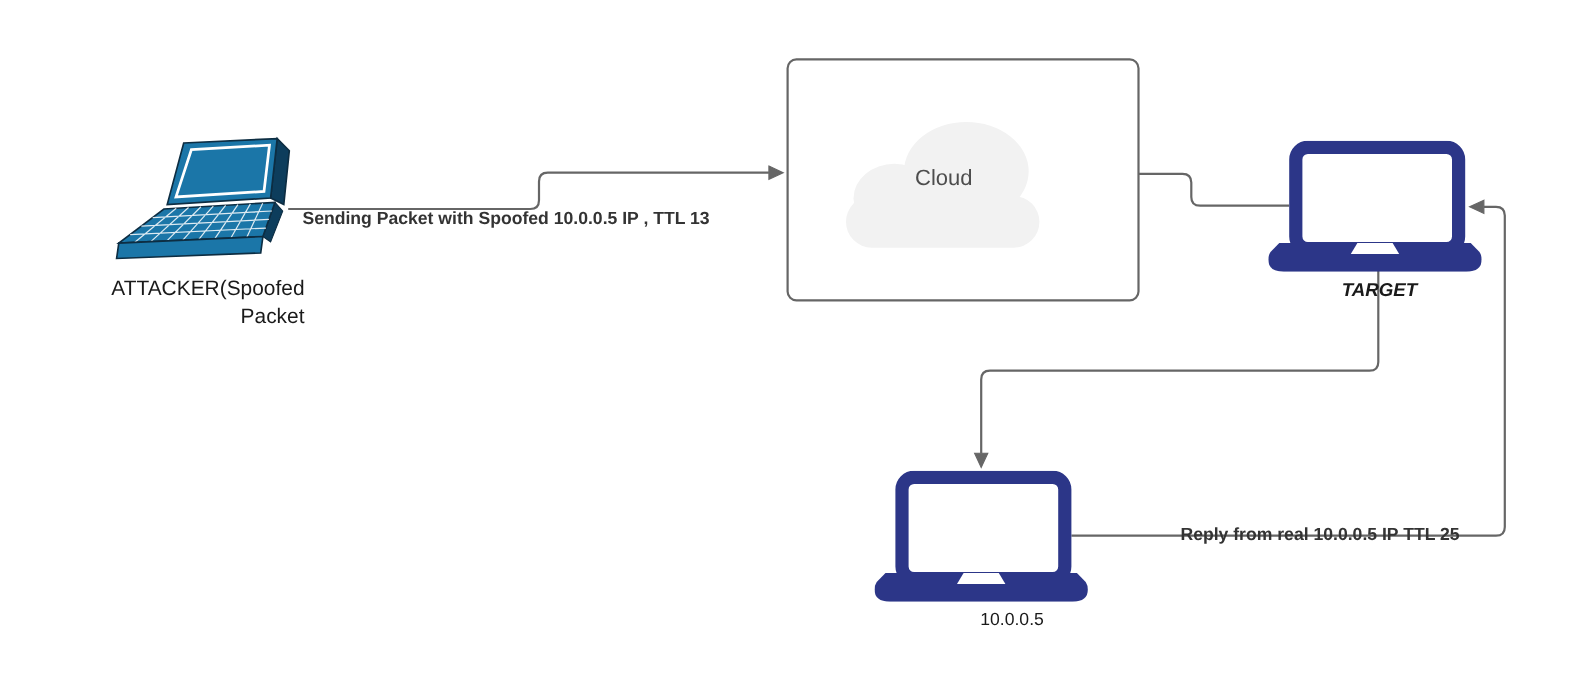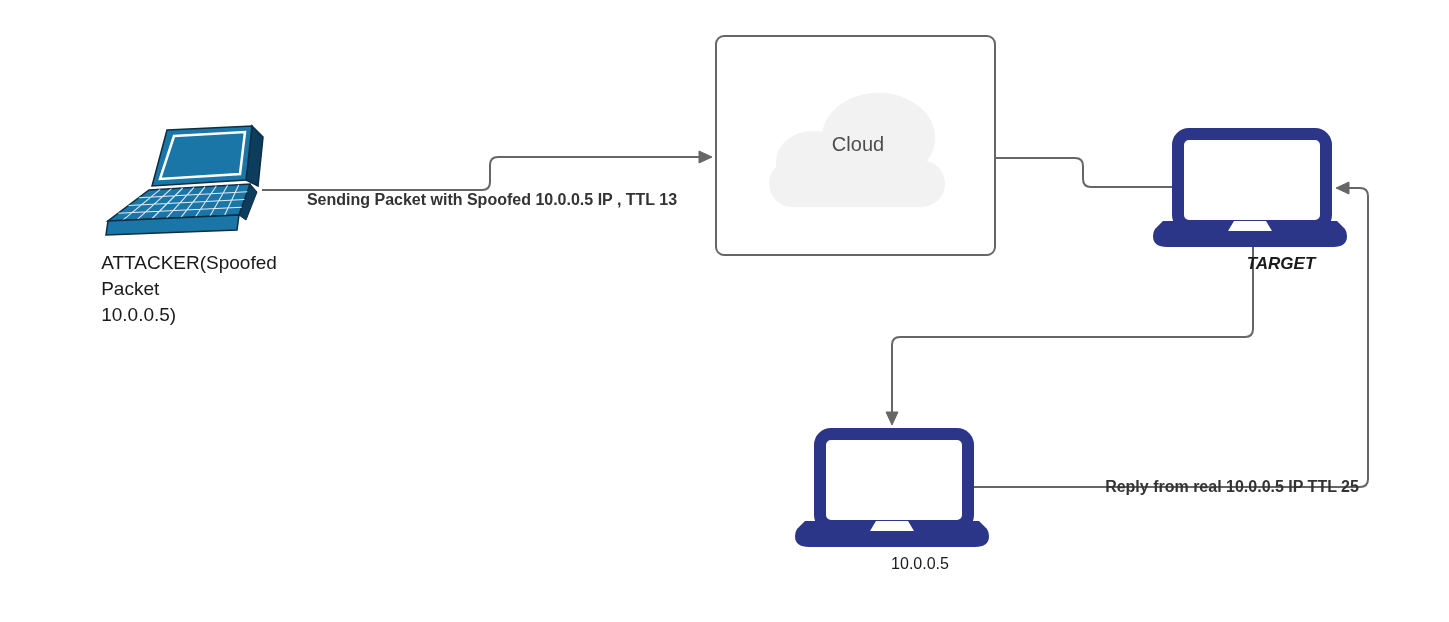--- a/index.html
+++ b/index.html
@@ -8,39 +8,39 @@
 
   .canvas { position: absolute; left: 0; top: 0; width: 1449px; height: 622px; background: #ffffff; }
 
   svg.edges { position: absolute; left: 0; top: 0; width: 1449px; height: 622px; }
   svg.edges path.edge { fill: none; stroke: #666666; stroke-width: 2; }
   svg.edges polygon.arrow { fill: #666666; stroke: #666666; }
 
   .node-svg { position: absolute; }
 
   .cloud-box {
-    position: absolute; left: 715px; top: 35px; width: 281px; height: 221px;
+    position: absolute; left: 715px; top: 53px; width: 321px; height: 221px;
     background: #ffffff; border: 2.5px solid #666666; border-radius: 9px; padding-left: 48px;
   }
   .cloud-shape { position: absolute; left: 41px; top: 49px; width: 198px; height: 127px; }
   .cloud-label {
     position: absolute; left: 141px; top: 96px; transform: translateX(-50%);
     font-size: 20px; color: #4d4d4d; white-space: nowrap;
   }
 
   .edge-label {
     position: absolute; transform: translateX(-50%);
-    font-size: 16px; font-weight: bold; color: #333333; white-space: nowrap; margin-left: 32px;
+    font-size: 16px; font-weight: bold; color: #333333; white-space: nowrap;
   }
   .node-label {
     position: absolute; transform: translateX(-50%);
-    font-size: 16px; color: #1a1a1a; white-space: nowrap; text-align: left;
+    font-size: 16px; color: #1a1a1a; white-space: nowrap; text-align: right;
   }
   .attacker-label { font-size: 19px; line-height: 26px; }
-  .target-label   { font-weight: bold; font-style: italic; font-size: 17px; margin-left: 27px; }
+  .target-label   { font-weight: bold; font-style: italic; font-size: 17px; }
 </style>
 </head>
 <body>
 
 <div class="canvas">
 
   <svg class="edges" viewBox="0 0 1449 622">
     <g>
       <path class="edge" d="M 262 190 L 482 190 Q 490 190 490 182 L 490 165 Q 490 157 498 157 L 699 157"></path>
       <polygon class="arrow" points="699,151 712,157 699,163"></polygon>
@@ -73,21 +73,20 @@
              M60.2 67.3 L22.6 98.3 M71.4 66.7 L37.1 97.7 M82.7 66 L51.7 97
              M93.9 65.3 L66.2 96.3 M105.1 64.7 L80.8 95.7 M116.3 64 L95.3 95
              M127.6 63.3 L109.9 94.3 M138.8 62.7 L124.4 93.7" stroke="#ffffff" stroke-width="1.1" opacity="0.85" fill="none"></path>
 
     <polygon points="8,99 139,93 137,108 6,113" fill="#1b76a8" stroke="#0d2d42" stroke-width="1.5"></polygon>
   </svg>
 
   <div class="node-label attacker-label" style="left:189px; top:250px;">
     <span style="display:block">ATTACKER(Spoofed</span>
     <span style="display:block">Packet</span>
-    <span style="display:block">10.0.0.5)</span>
   </div>
 
   <div class="cloud-box">
     <svg class="cloud-shape" viewBox="0 0 200 130">
       <ellipse cx="122" cy="53" rx="58" ry="46" fill="#f2f2f2"></ellipse>
       <ellipse cx="55" cy="78" rx="38" ry="32" fill="#f2f2f2"></ellipse>
       <rect x="10" y="76" width="180" height="48" rx="24" fill="#f2f2f2"></rect>
     </svg>
     <div class="cloud-label">Cloud</div>
   </div>

